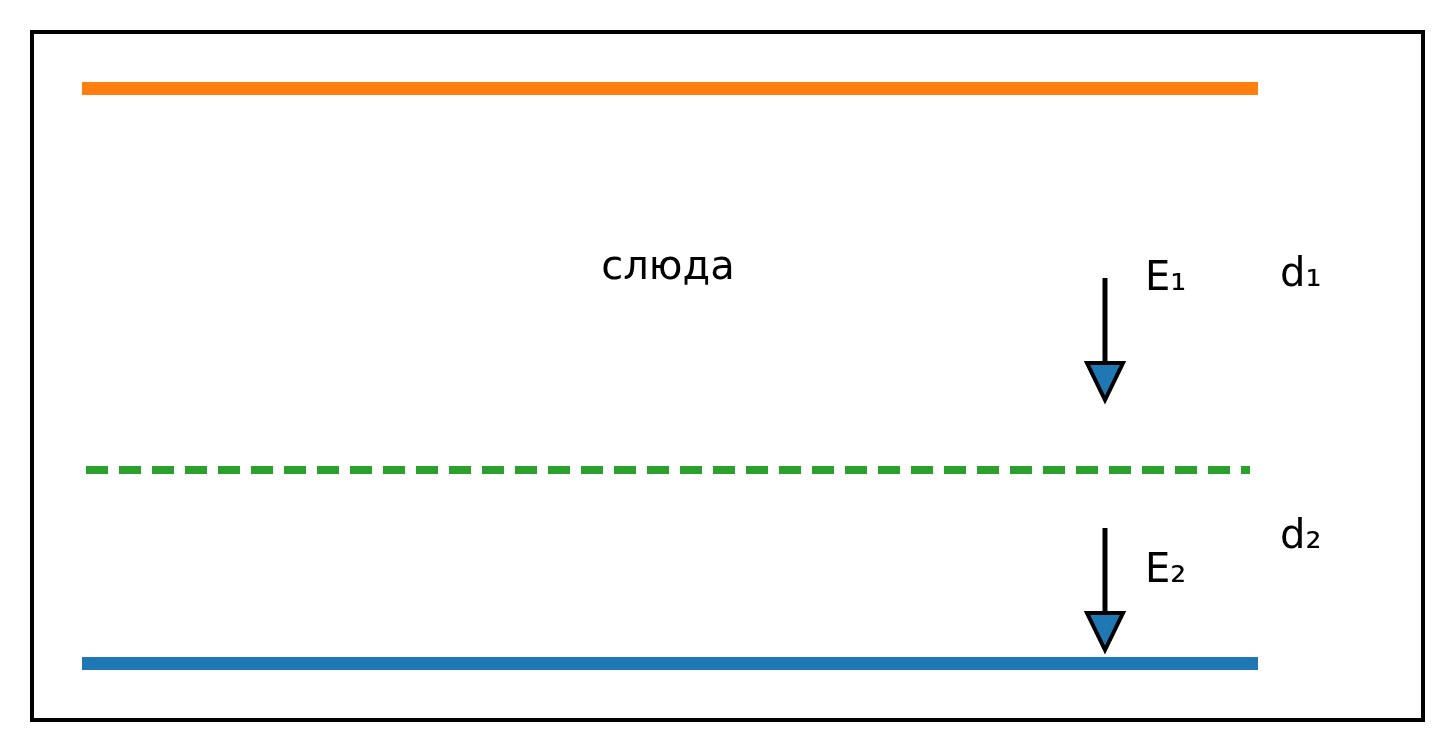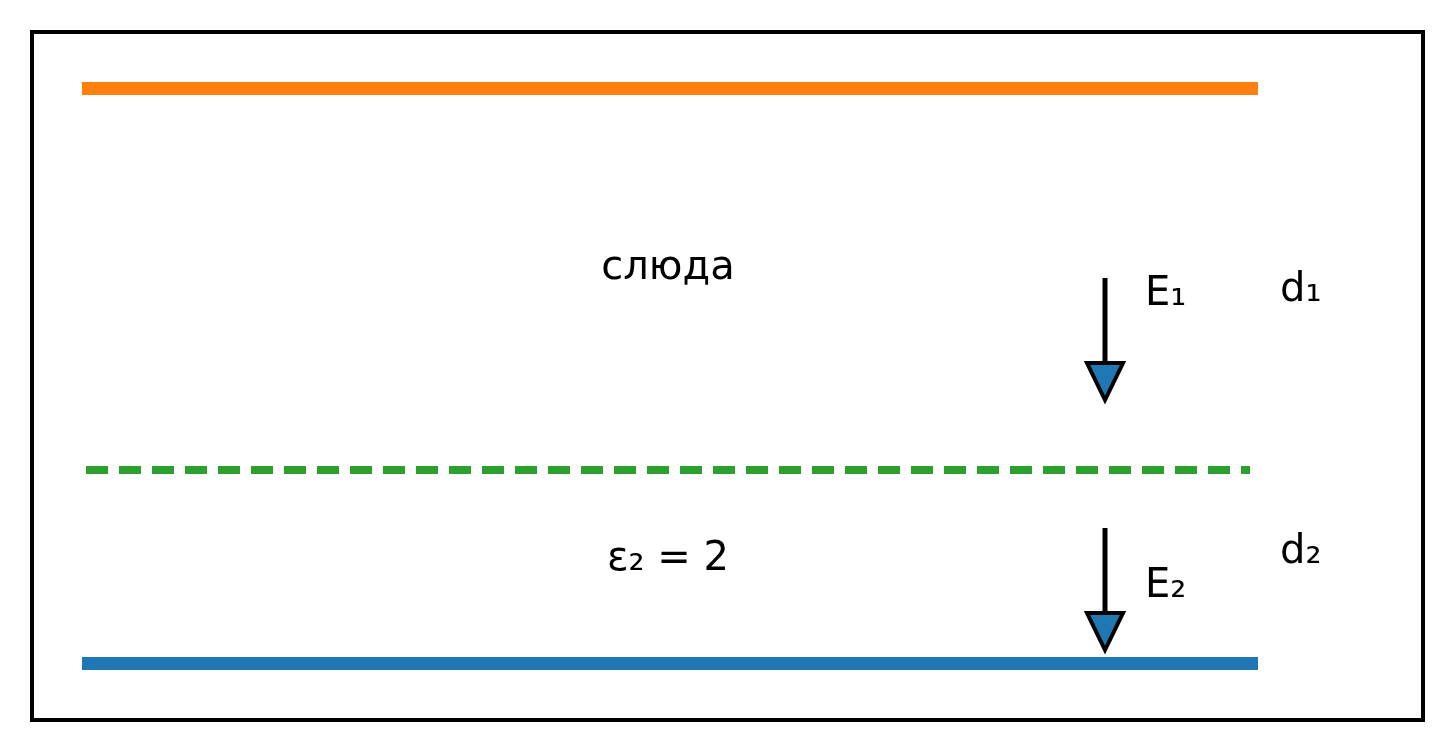--- a/index.html
+++ b/index.html
@@ -37,21 +37,21 @@
       var(--interface-line) 0px, var(--interface-line) 22px,
       transparent 22px, transparent 33px);
   }
   .arrow-overlay{position:absolute;left:0;top:0;width:1455px;height:753px;pointer-events:none;}
   .arrow-shaft{stroke:var(--arrow-stroke);stroke-width:5;}
   .arrow-head{fill:var(--arrow-fill);stroke:var(--arrow-stroke);stroke-width:4;stroke-linejoin:miter;}
   .label{position:absolute;font-size:40px;line-height:47px;white-space:nowrap;}
   .layer-label{left:468px;width:400px;text-align:center;margin-top:14px;}
   .layer-label.l1{top:228px;}
   .layer-label.l2{top:519px;}
-  .side-label{line-height:44px;margin-top:15px;}
+  .side-label{line-height:44px;}
   .e1{left:1145px;top:254px;}
   .d1{left:1280px;top:250px;}
   .e2{left:1145px;top:546px;}
   .d2{left:1280px;top:512px;}
 </style>
 </head>
 <body>
 
 <div class="canvas">
 
@@ -72,21 +72,20 @@
       <line class="arrow-shaft" x1="1105" y1="528" x2="1105" y2="616"></line>
       <polygon class="arrow-head" points="1087,613 1123,613 1105,650"></polygon>
     </g>
   </svg>
 
   <div class="label layer-label l1">
     <div>слюда</div>
   </div>
 
   <div class="label layer-label l2">
-    <div>ε₂ = 2</div>
   </div>
 
   <div class="label side-label e1">E₁</div>
   <div class="label side-label d1">d₁</div>
   <div class="label side-label e2">E₂</div>
   <div class="label side-label d2">d₂</div>
 
 </div>
 
 </body></html>

